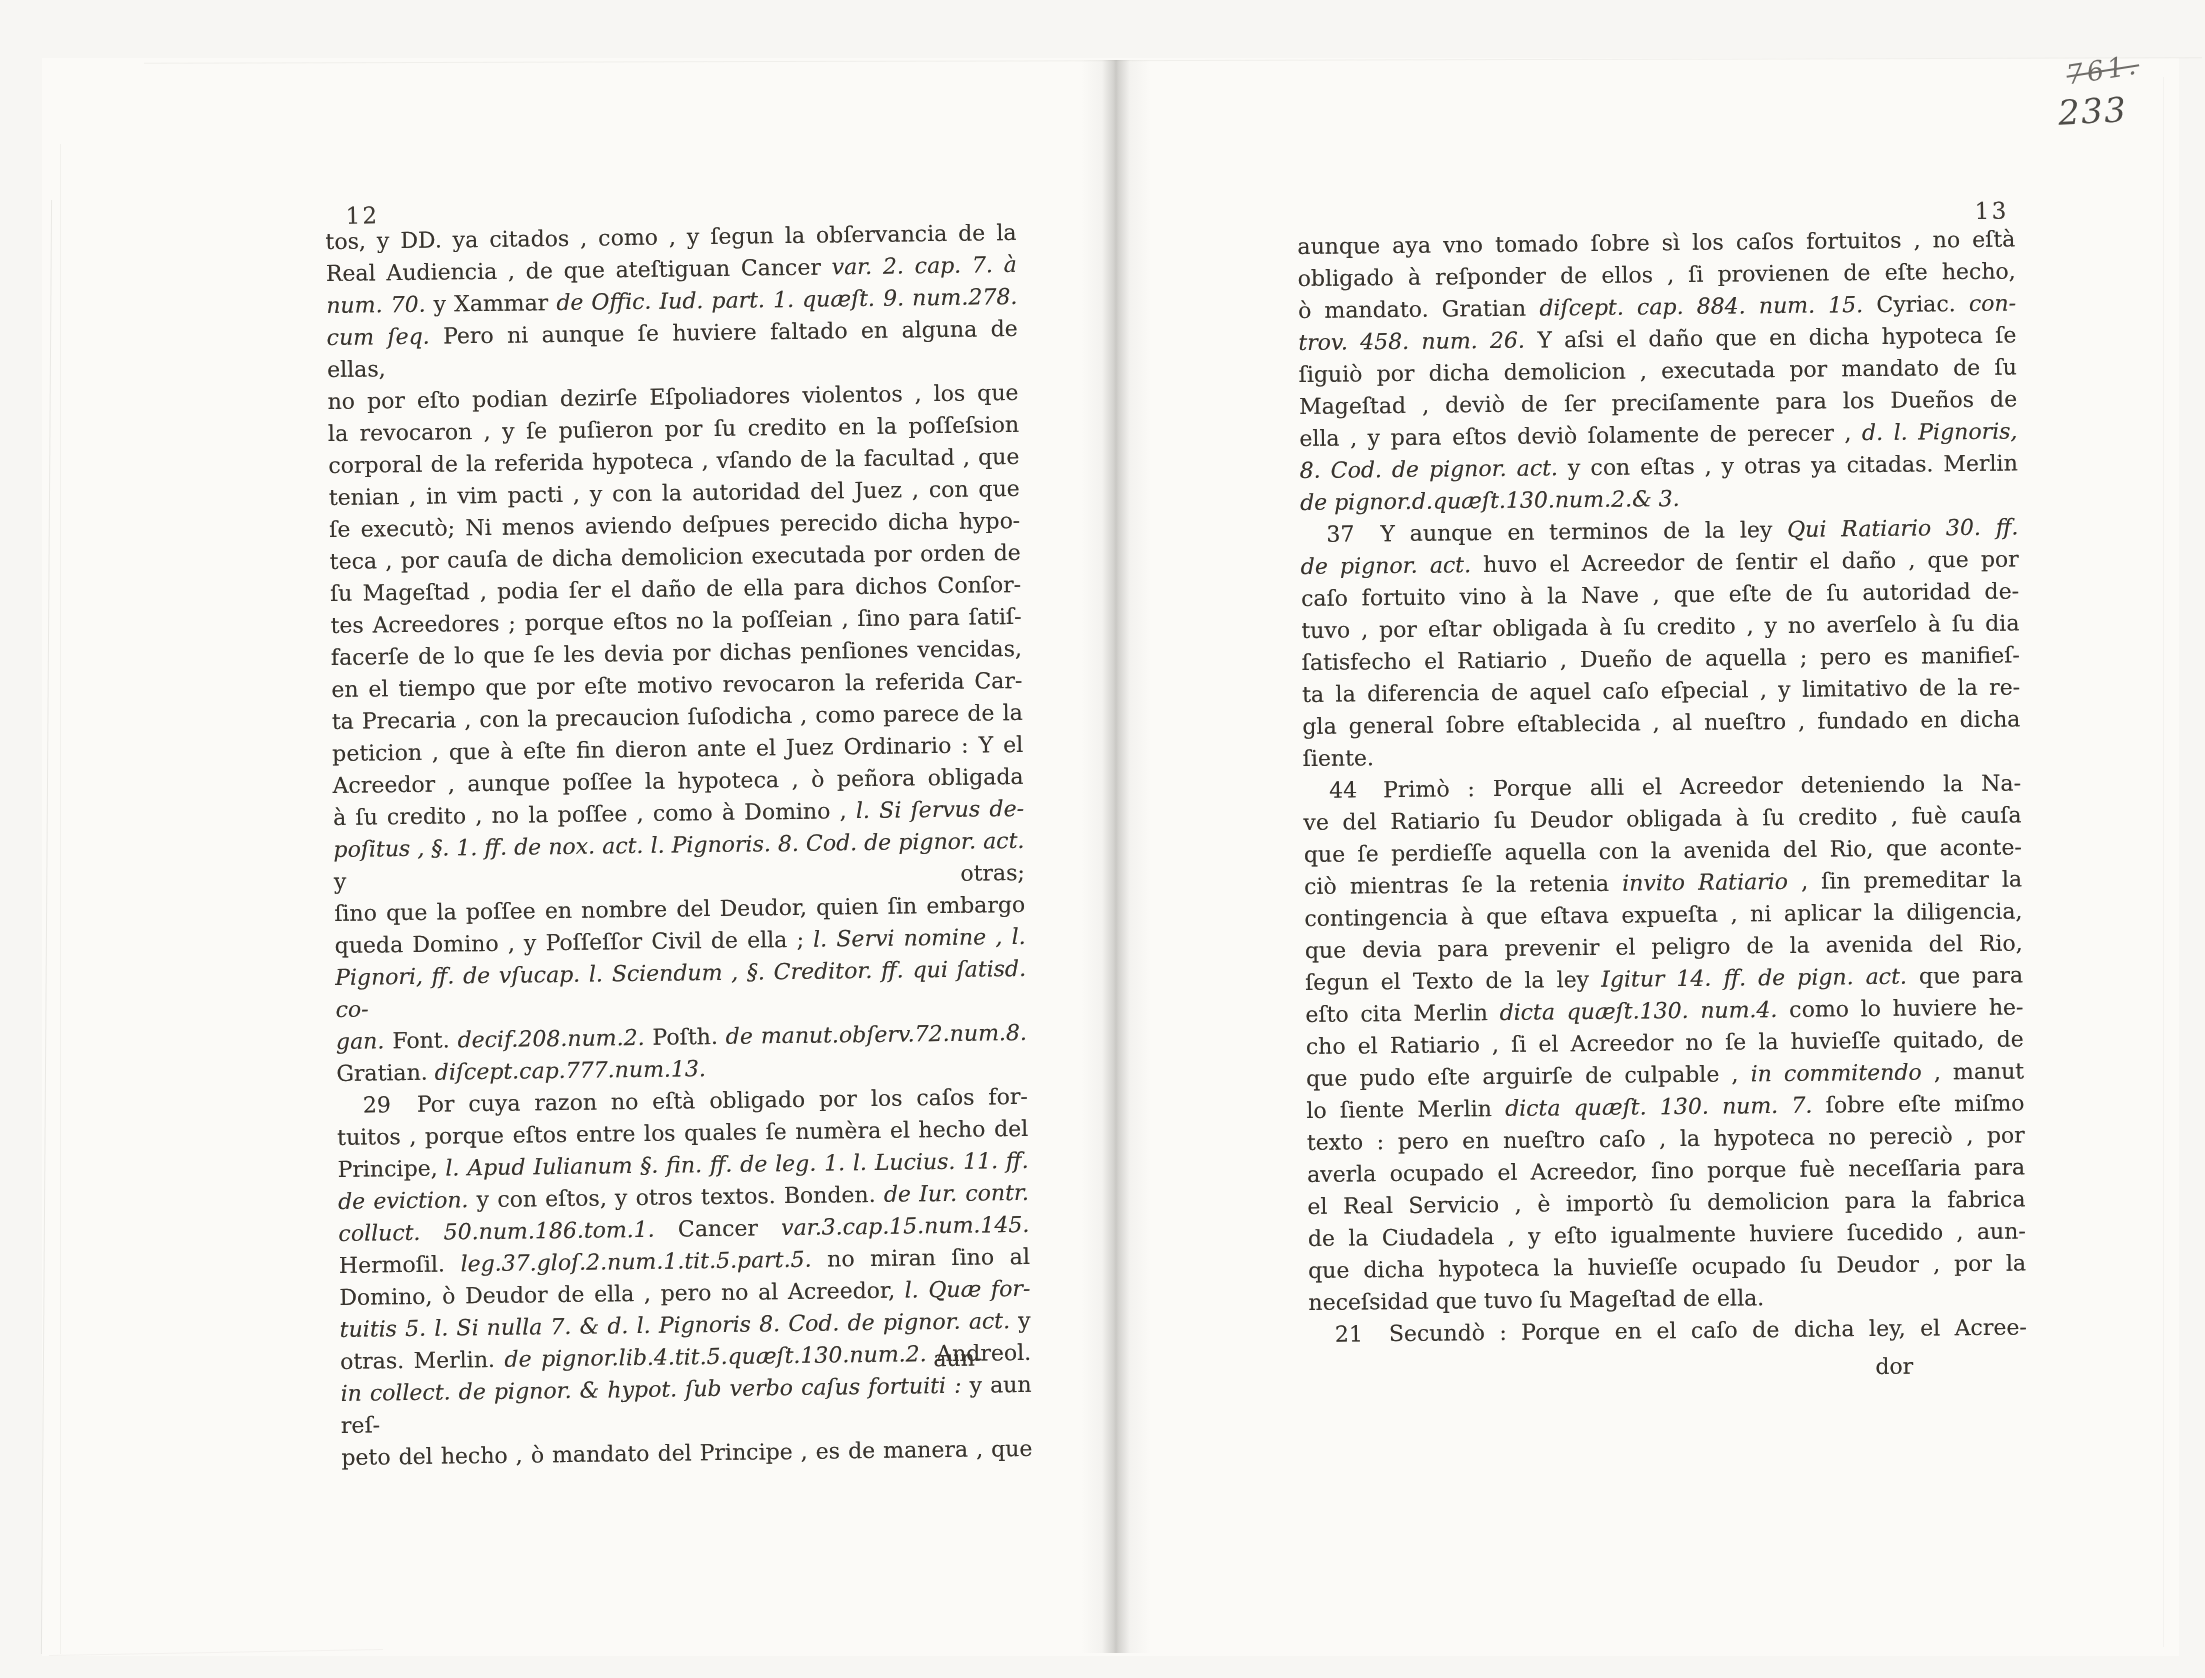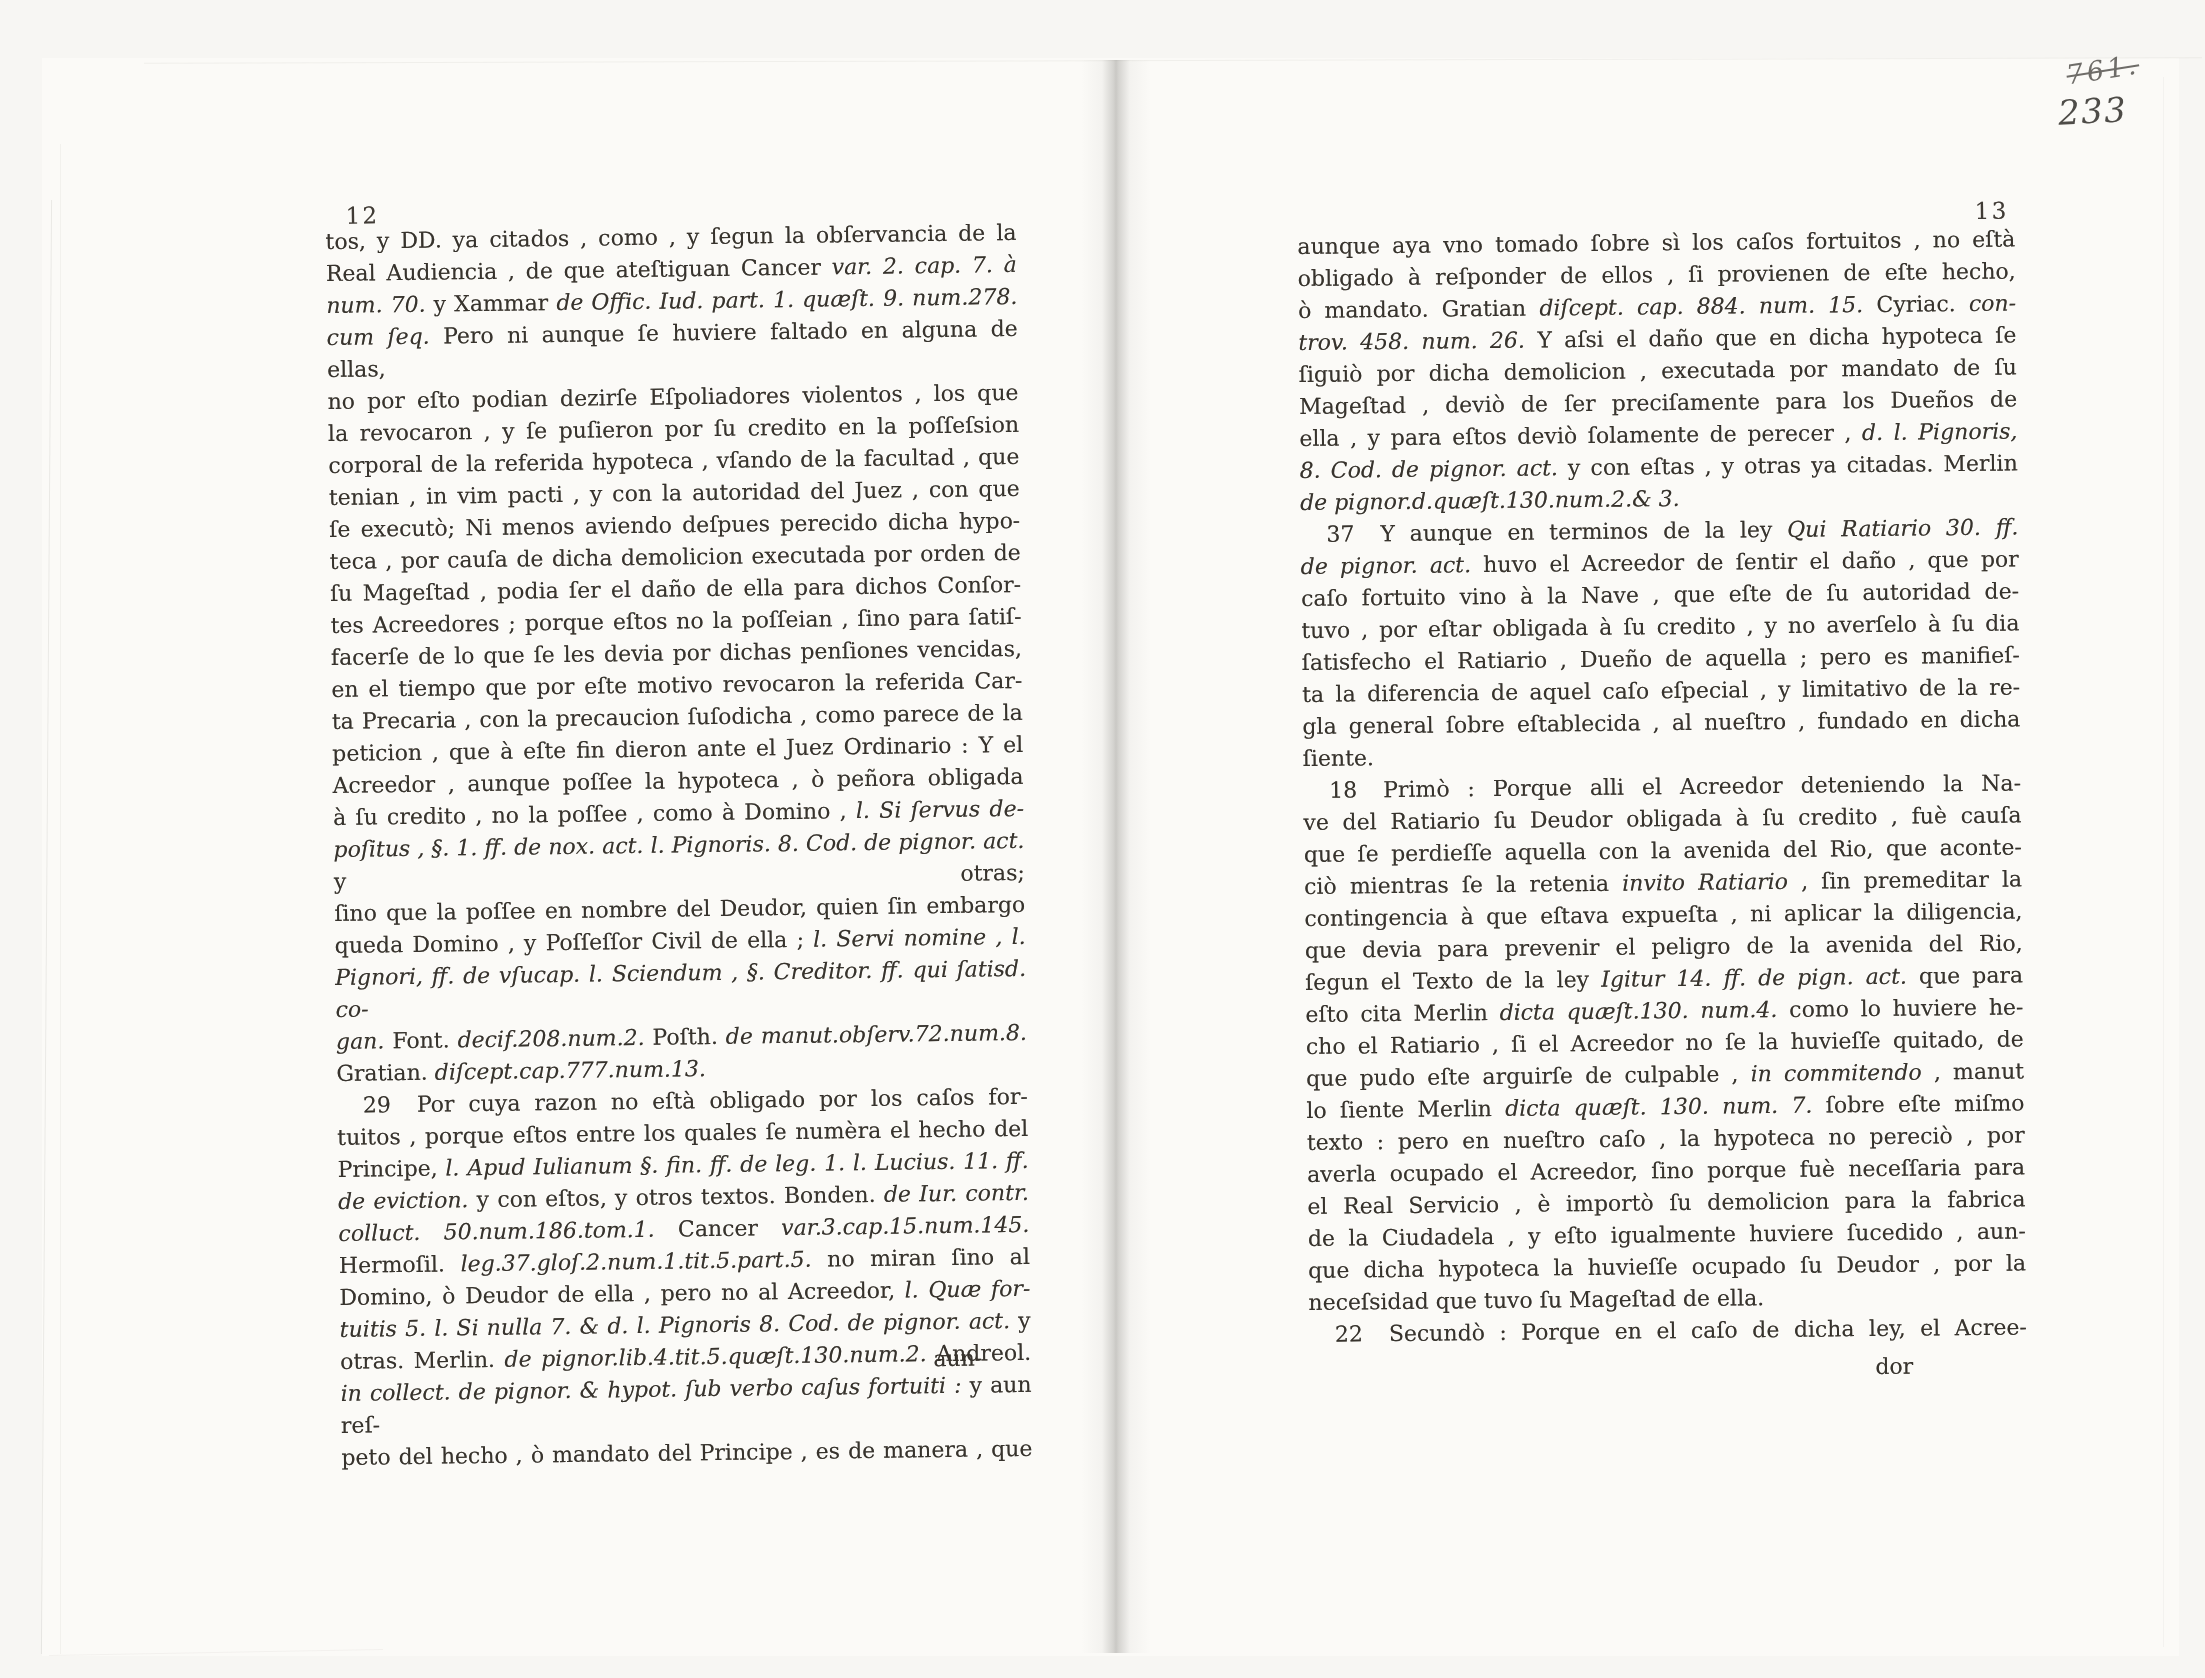--- a/index.html
+++ b/index.html
@@ -138,37 +138,37 @@
       <div class="line"><span class="seg-i">8. Cod. de pignor. act.</span><span class="seg-r"> y con eſtas , y otras ya citadas. Merlin</span></div>
       <div class="line last"><span class="seg-i">de pignor.d.quæſt.130.num.2.&amp; 3.</span></div>
       <div class="line indent"><span class="seg-n">37</span><span class="seg-r">Y aunque en terminos de la ley </span><span class="seg-i">Qui Ratiario 30. ff.</span></div>
       <div class="line"><span class="seg-i">de pignor. act.</span><span class="seg-r"> huvo el Acreedor de ſentir el daño , que por</span></div>
       <div class="line"><span class="seg-r">caſo fortuito vino à la Nave , que eſte de ſu autoridad de-</span></div>
       <div class="line"><span class="seg-r">tuvo , por eſtar obligada à ſu credito , y no averſelo à ſu dia</span></div>
       <div class="line"><span class="seg-r">ſatisfecho el Ratiario , Dueño de aquella ; pero es manifieſ-</span></div>
       <div class="line"><span class="seg-r">ta la diferencia de aquel caſo eſpecial , y limitativo de la re-</span></div>
       <div class="line"><span class="seg-r">gla general ſobre eſtablecida , al nueſtro , fundado en dicha</span></div>
       <div class="line last"><span class="seg-r">ſiente.</span></div>
-      <div class="line indent"><span class="seg-n">18</span><span class="seg-r">Primò : Porque alli el Acreedor deteniendo la Na-</span></div>
+      <div class="line indent"><span class="seg-n">44</span><span class="seg-r">Primò : Porque alli el Acreedor deteniendo la Na-</span></div>
       <div class="line"><span class="seg-r">ve del Ratiario ſu Deudor obligada à ſu credito , fuè cauſa</span></div>
       <div class="line"><span class="seg-r">que ſe perdieſſe aquella con la avenida del Rio, que aconte-</span></div>
       <div class="line"><span class="seg-r">ciò mientras ſe la retenia </span><span class="seg-i">invito Ratiario</span><span class="seg-r"> , ſin premeditar la</span></div>
       <div class="line"><span class="seg-r">contingencia à que eſtava expueſta , ni aplicar la diligencia,</span></div>
       <div class="line"><span class="seg-r">que devia para prevenir el peligro de la avenida del Rio,</span></div>
       <div class="line"><span class="seg-r">ſegun el Texto de la ley </span><span class="seg-i">Igitur 14. ff. de pign. act.</span><span class="seg-r"> que para</span></div>
       <div class="line"><span class="seg-r">eſto cita Merlin </span><span class="seg-i">dicta quæſt.130. num.4.</span><span class="seg-r"> como lo huviere he-</span></div>
       <div class="line"><span class="seg-r">cho el Ratiario , ſi el Acreedor no ſe la huvieſſe quitado, de</span></div>
       <div class="line"><span class="seg-r">que pudo eſte arguirſe de culpable , </span><span class="seg-i">in commitendo</span><span class="seg-r"> , manut</span></div>
       <div class="line"><span class="seg-r">lo ſiente Merlin </span><span class="seg-i">dicta quæſt. 130. num. 7.</span><span class="seg-r"> ſobre eſte miſmo</span></div>
       <div class="line"><span class="seg-r">texto : pero en nueſtro caſo , la hypoteca no pereciò , por</span></div>
       <div class="line"><span class="seg-r">averla ocupado el Acreedor, ſino porque fuè neceſſaria para</span></div>
       <div class="line"><span class="seg-r">el Real Servicio , è importò ſu demolicion para la fabrica</span></div>
       <div class="line"><span class="seg-r">de la Ciudadela , y eſto igualmente huviere ſucedido , aun-</span></div>
       <div class="line"><span class="seg-r">que dicha hypoteca la huvieſſe ocupado ſu Deudor , por la</span></div>
       <div class="line last"><span class="seg-r">neceſsidad que tuvo ſu Mageſtad de ella.</span></div>
-      <div class="line indent"><span class="seg-n">22</span><span class="seg-r">Secundò : Porque en el caſo de dicha ley, el Acree-</span></div>
+      <div class="line indent"><span class="seg-n">21</span><span class="seg-r">Secundò : Porque en el caſo de dicha ley, el Acree-</span></div>
     </div>
   <div class="catchword" id="right-catch">dor</div>
 </div>
 
 <div class="handwriting" id="crossed-number">761.</div>
 <div class="handwriting" id="folio-number">233</div>
 
 
 </body></html>

